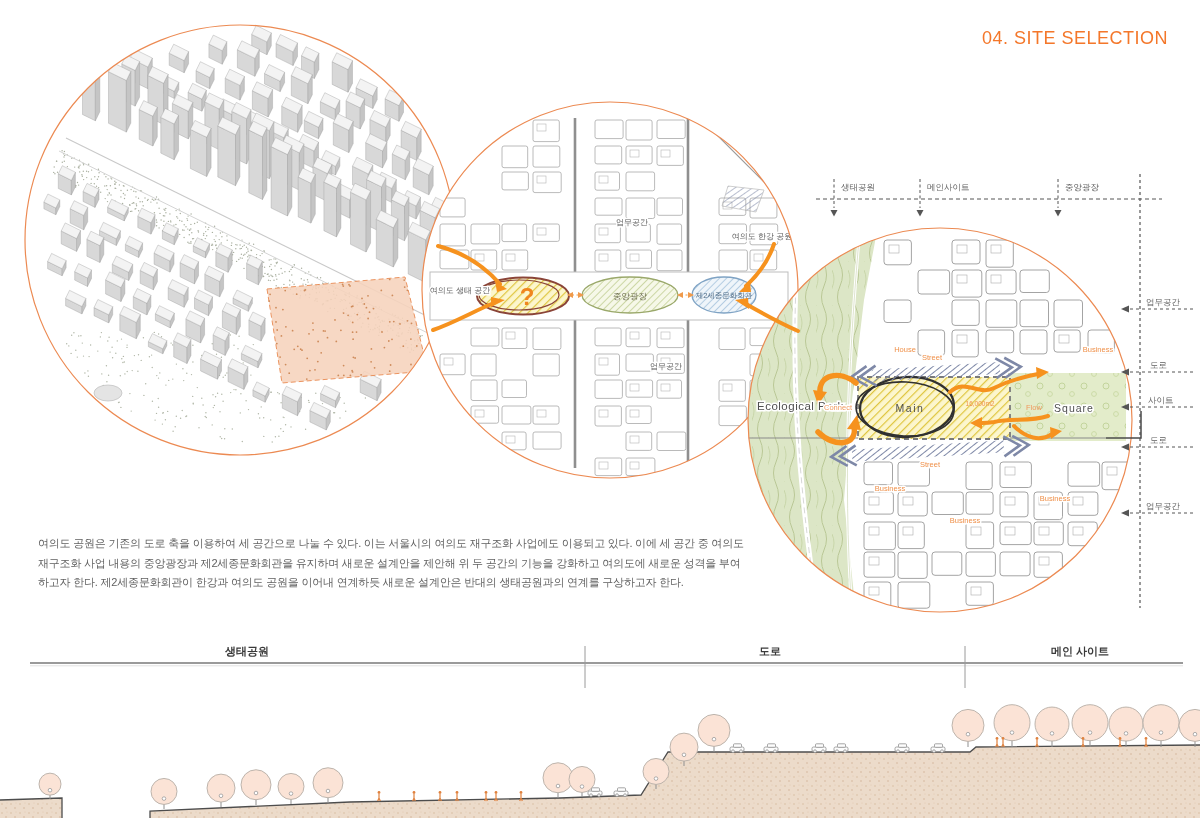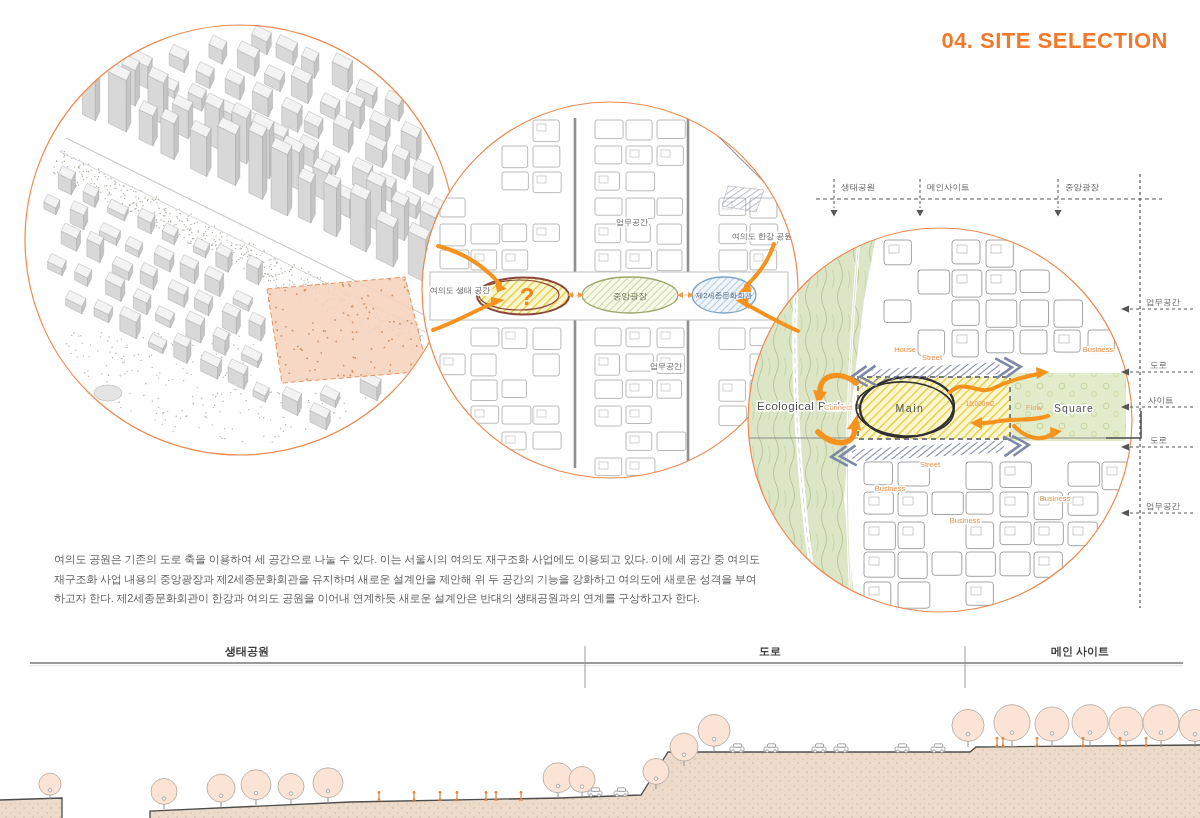--- a/index.html
+++ b/index.html
@@ -1,20 +1,20 @@
 <!DOCTYPE html>
 <html><head>
 <meta charset="utf-8">
 <style>
   html,body{margin:0;padding:0;background:#fff;width:1200px;height:818px;overflow:hidden;
     font-family:"Liberation Sans","DejaVu Sans",sans-serif;}
   .board{position:relative;width:1200px;height:818px;background:#fff;}
-  .title{position:absolute;top:28px;right:32px;margin:0;font-size:22px;font-weight:bold;
+  .title{position:absolute;top:28px;right:32px;margin:0;font-size:18px;font-weight:normal;
     letter-spacing:0.5px;color:#f4772a;}
-  .desc{position:absolute;left:38px;top:534px;width:706px;margin:16px;font-size:11px;
+  .desc{position:absolute;left:38px;top:534px;width:706px;margin:0;font-size:11px;
     line-height:1.78;color:#616161;letter-spacing:-0.2px;}
   svg{position:absolute;left:0;top:0;}
   text{font-family:"Liberation Sans","DejaVu Sans",sans-serif;}
   .maplabel{paint-order:stroke;stroke:#ffffff;stroke-width:3px;}
 </style>
 </head>
 <body>
 
 <div class="board">
   <h1 class="title">04. SITE SELECTION</h1>

